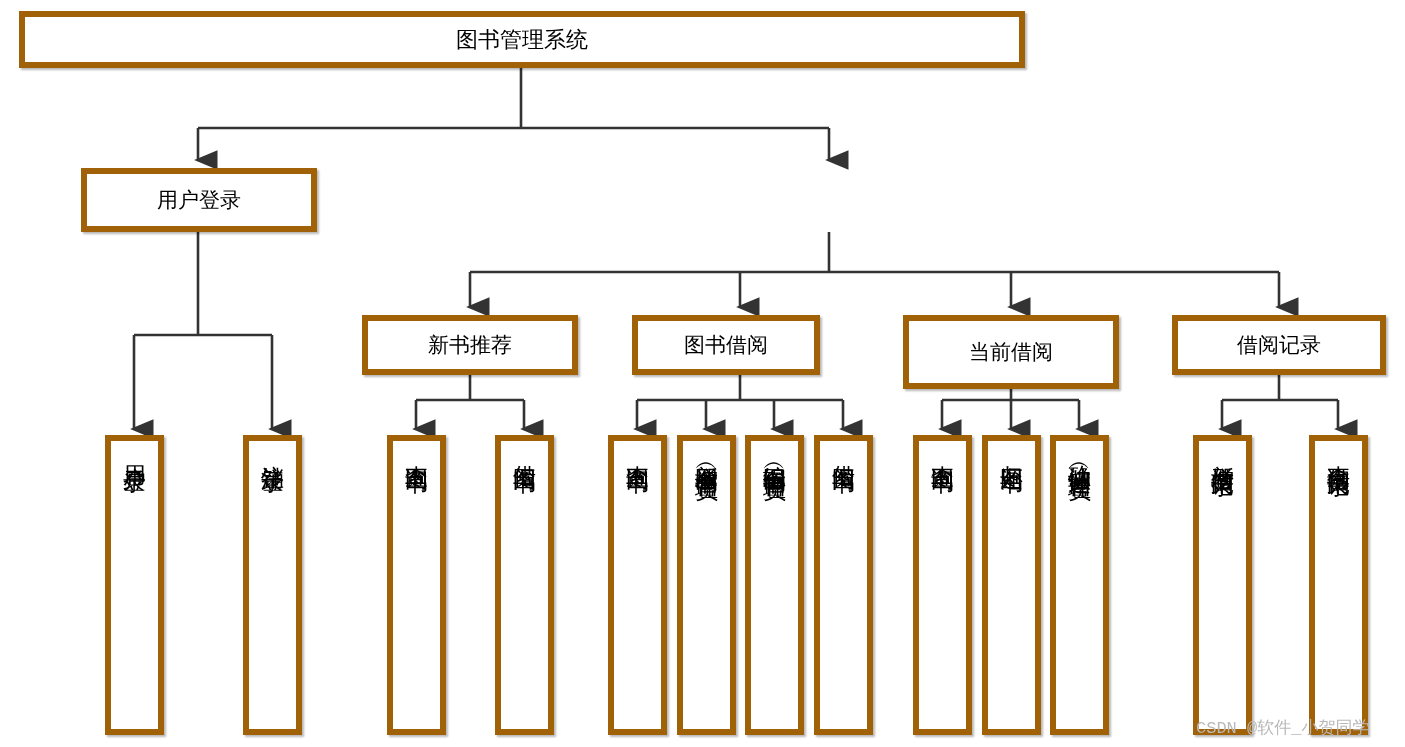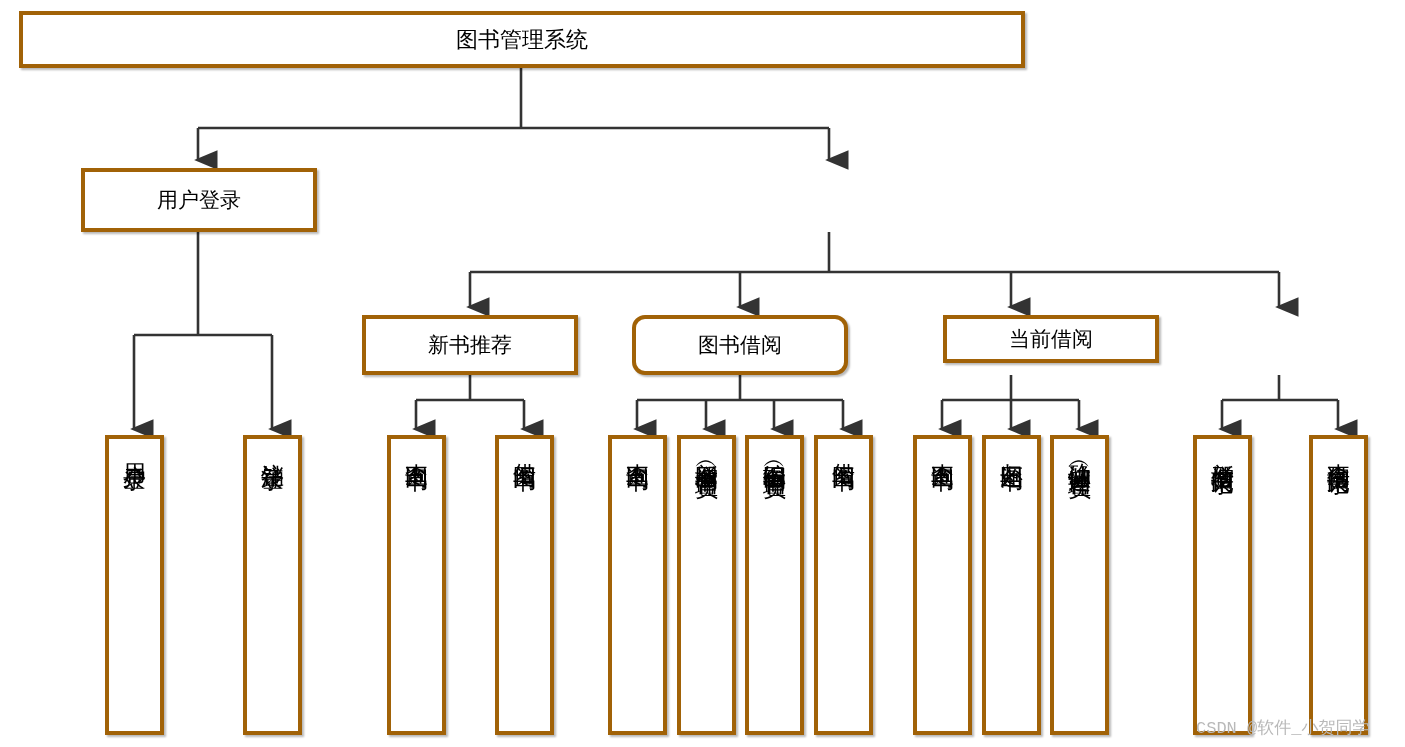--- a/index.html
+++ b/index.html
@@ -24,21 +24,21 @@
     left: 0;
     top: 0;
     width: 1405px;
     height: 747px;
     pointer-events: none;
   }
   .node {
     position: absolute;
     box-sizing: border-box;
     background: #ffffff;
-    border: 4px solid #a16207;
+    border: 6px solid #a16207;
     box-shadow: 2px 2px 2px rgba(0,0,0,0.28);
     display: flex;
     align-items: center;
     justify-content: center;
     color: #000000;
   }
   .node-label {
     display: block;
     text-align: center;
     color: #000000;
@@ -135,28 +135,31 @@
 
   <div class="node horizontal" style="left:81px; top:168px; width:236px; height:64px;">
     <span class="node-label">用户登录</span>
   </div>
 
 
   <div class="node horizontal" style="left:362px; top:315px; width:216px; height:60px;">
     <span class="node-label">新书推荐</span>
   </div>
 
-  <div class="node horizontal" style="left:632px; top:315px; width:216px; height:60px;border-radius:13px;">
+  <div class="node horizontal" style="left:632px; top:315px; width:188px; height:60px;">
     <span class="node-label">图书借阅</span>
   </div>
 
-  <div class="node horizontal" style="left:903px; top:315px; width:216px; height:48px;margin-left:40px;">
+  <div class="node horizontal" style="left:903px; top:315px; width:216px; height:74px;">
     <span class="node-label">当前借阅</span>
   </div>
 
+  <div class="node horizontal" style="left:1172px; top:315px; width:214px; height:60px;">
+    <span class="node-label">借阅记录</span>
+  </div>
 
   <div class="node vertical" style="left:105px; top:435px; width:59px; height:300px;">
     <span class="node-label">用户登录</span>
   </div>
 
   <div class="node vertical" style="left:243px; top:435px; width:59px; height:300px;">
     <span class="node-label">注销登录</span>
   </div>
 
   <div class="node vertical" style="left:387px; top:435px; width:59px; height:300px;">

